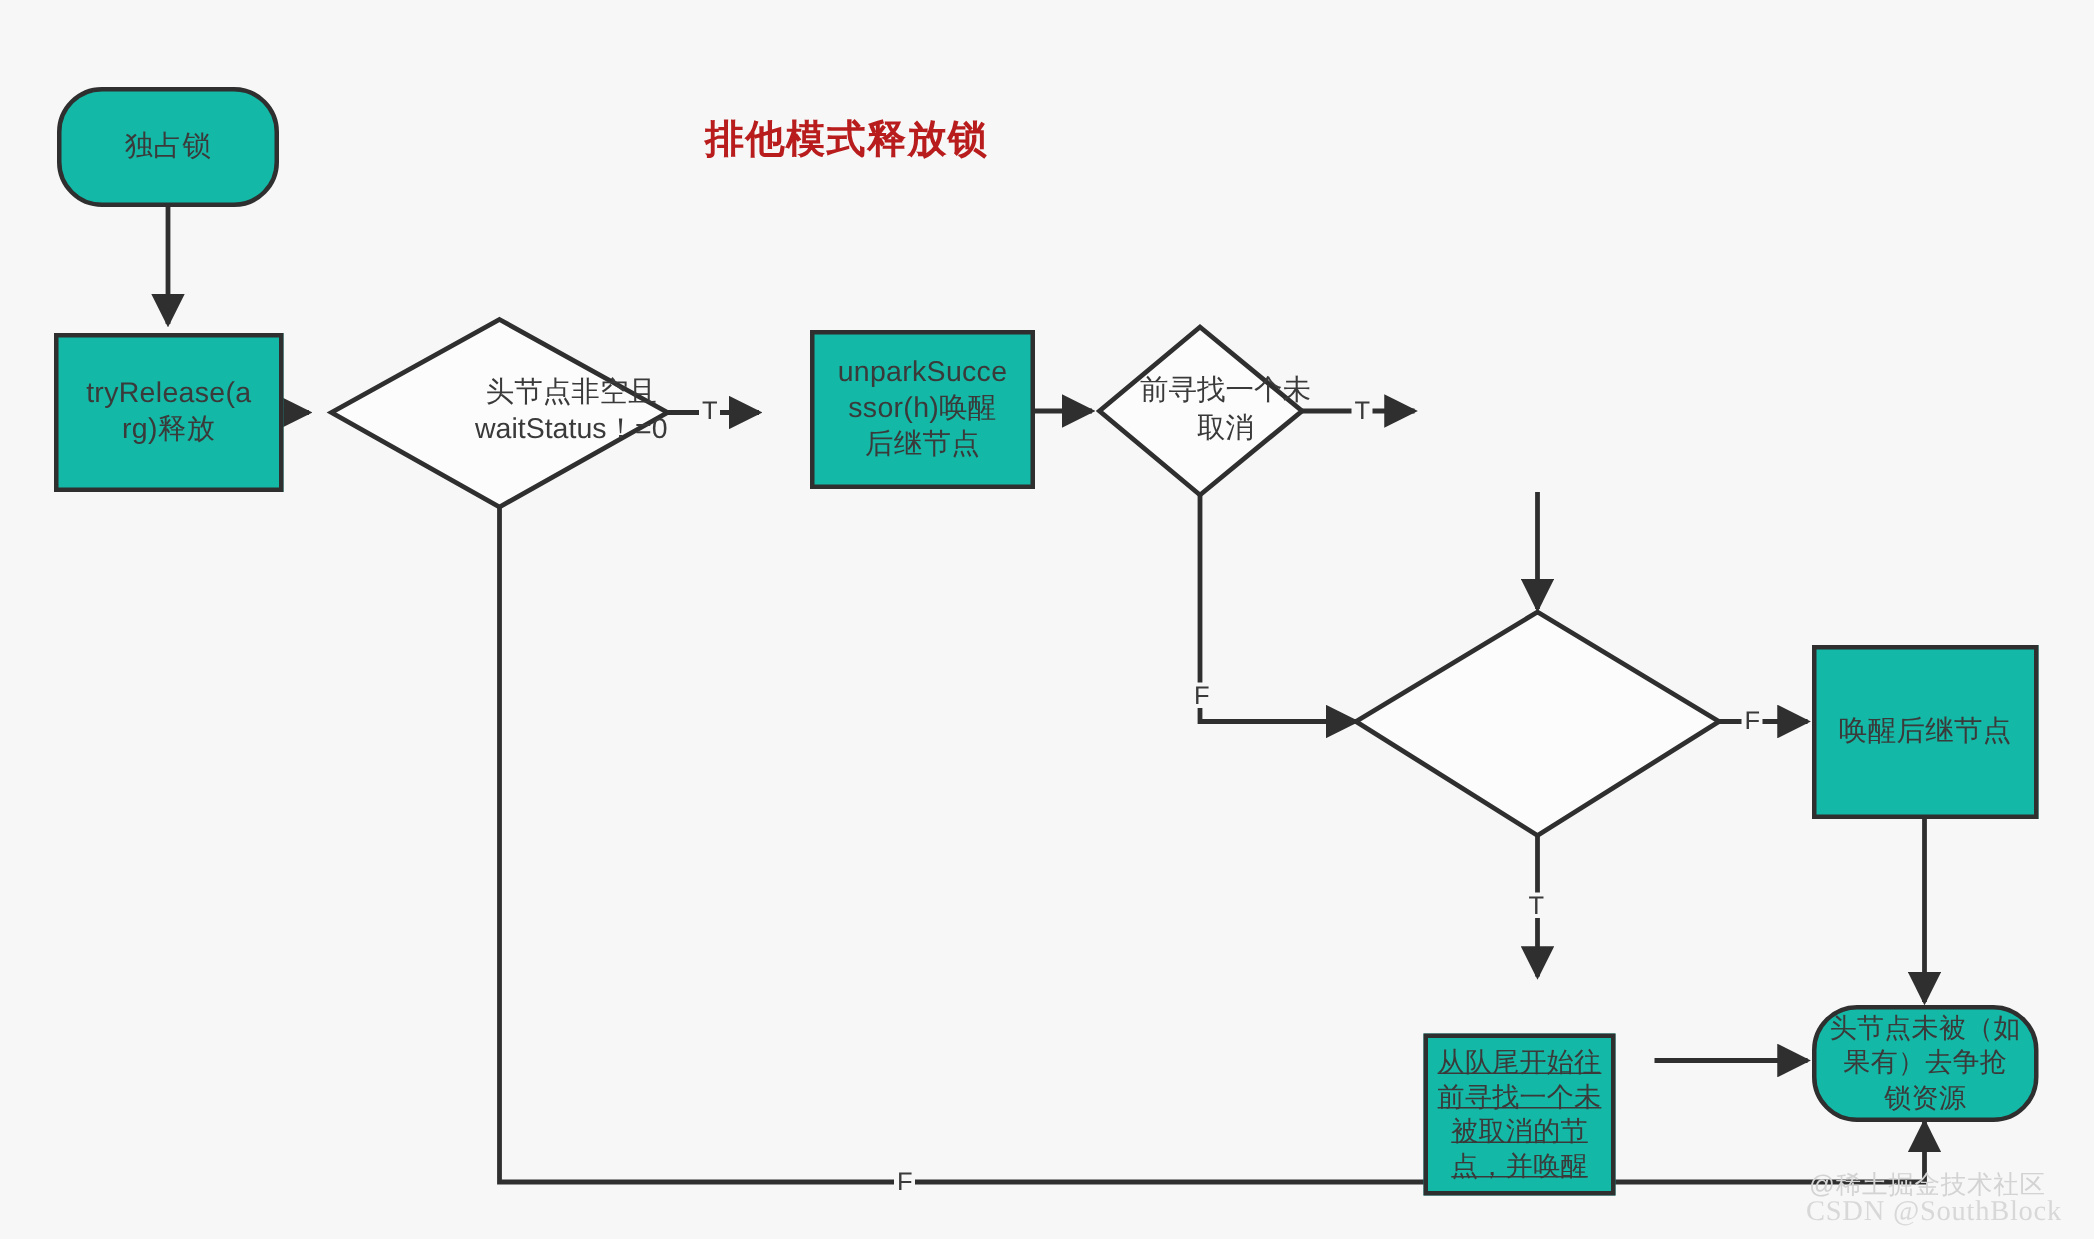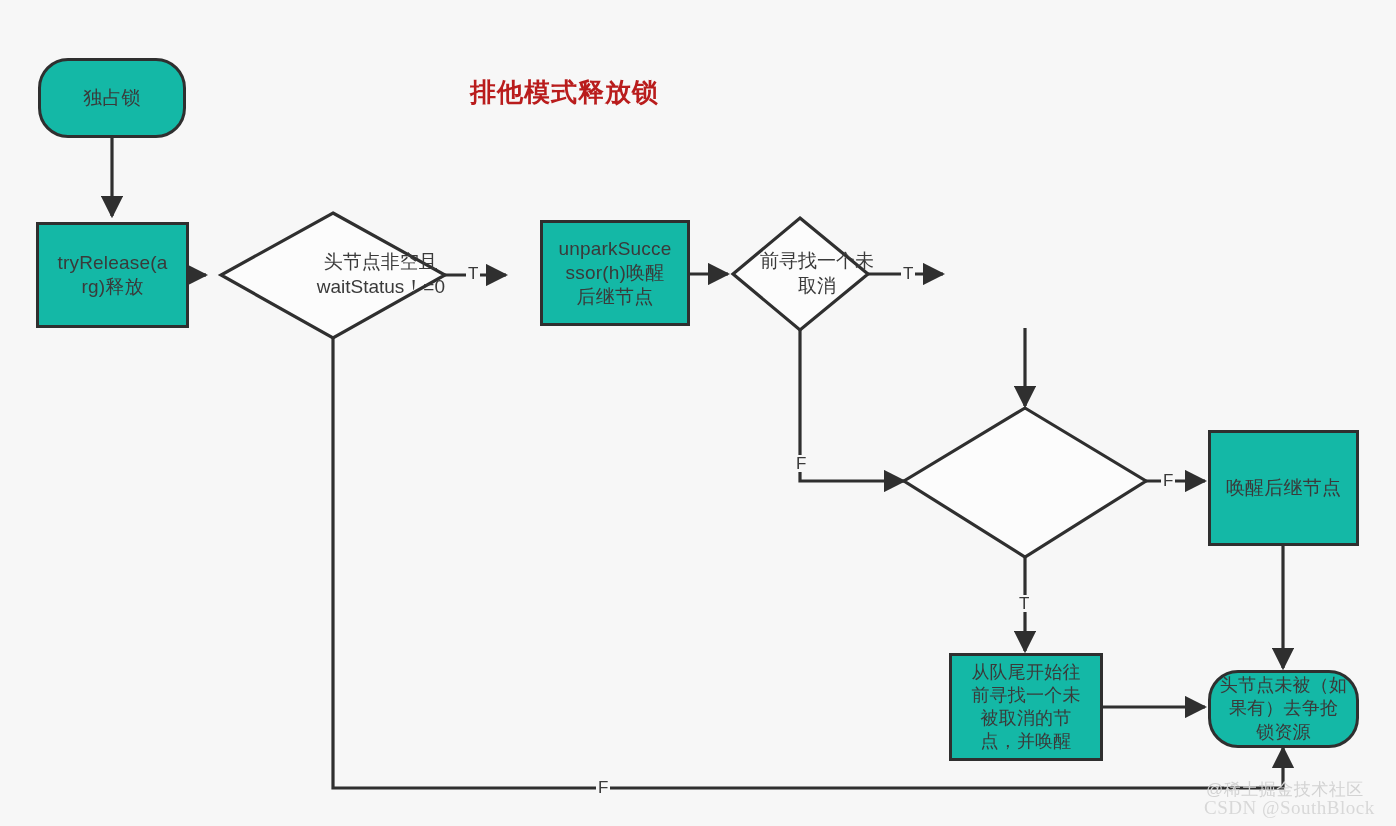--- a/index.html
+++ b/index.html
@@ -161,21 +161,21 @@
     <span class="diamond-label">前寻找一个未
 取消</span>
   </div>
 
 
 
   <div class="node" style="left:1208px; top:430px; width:151px; height:116px;">
     <span class="node-label">唤醒后继节点</span>
   </div>
 
-  <div class="node" style="left:949px; top:653px; width:154px; height:108px; font-size:18px;">
+  <div class="node" style="left:949px; top:689px; width:128px; height:108px; font-size:18px;text-decoration:underline;">
     <span class="node-label">从队尾开始往
 前寻找一个未
 被取消的节
 点，并唤醒</span>
   </div>
 
   <div class="node terminal" style="left:1208px; top:670px; width:151px; height:78px; font-size:18px;">
     <span class="node-label">头节点未被（如
 果有）去争抢
 锁资源</span>

